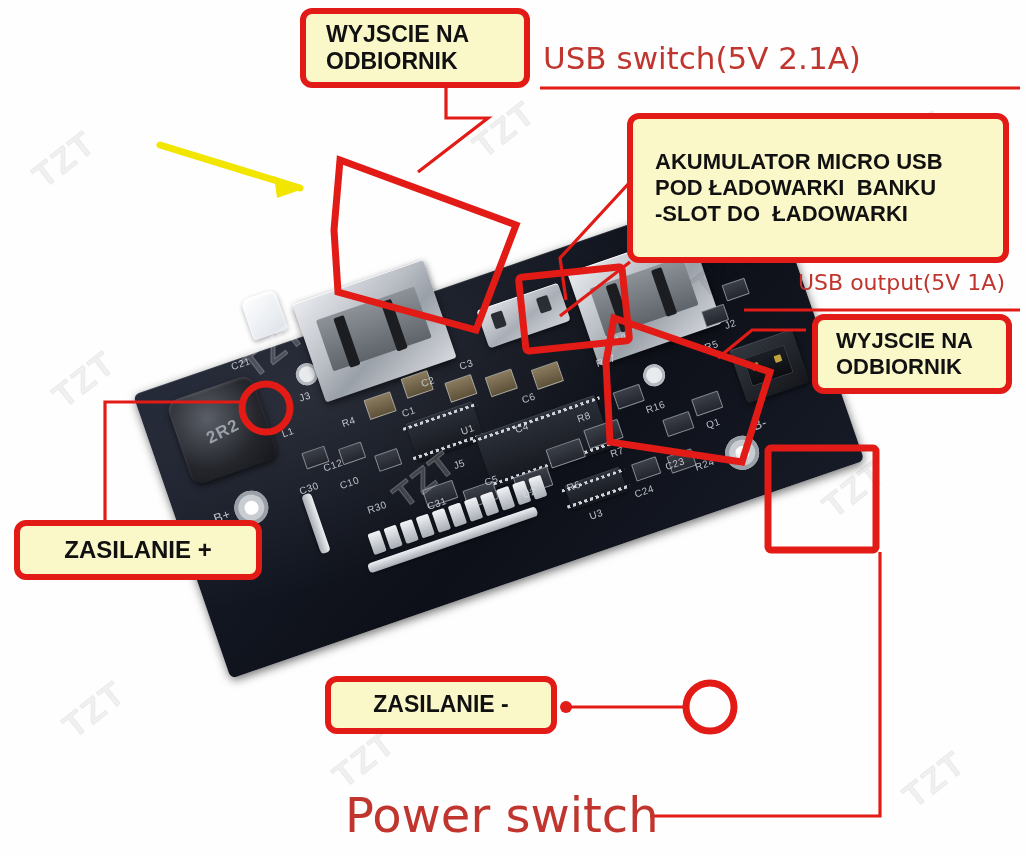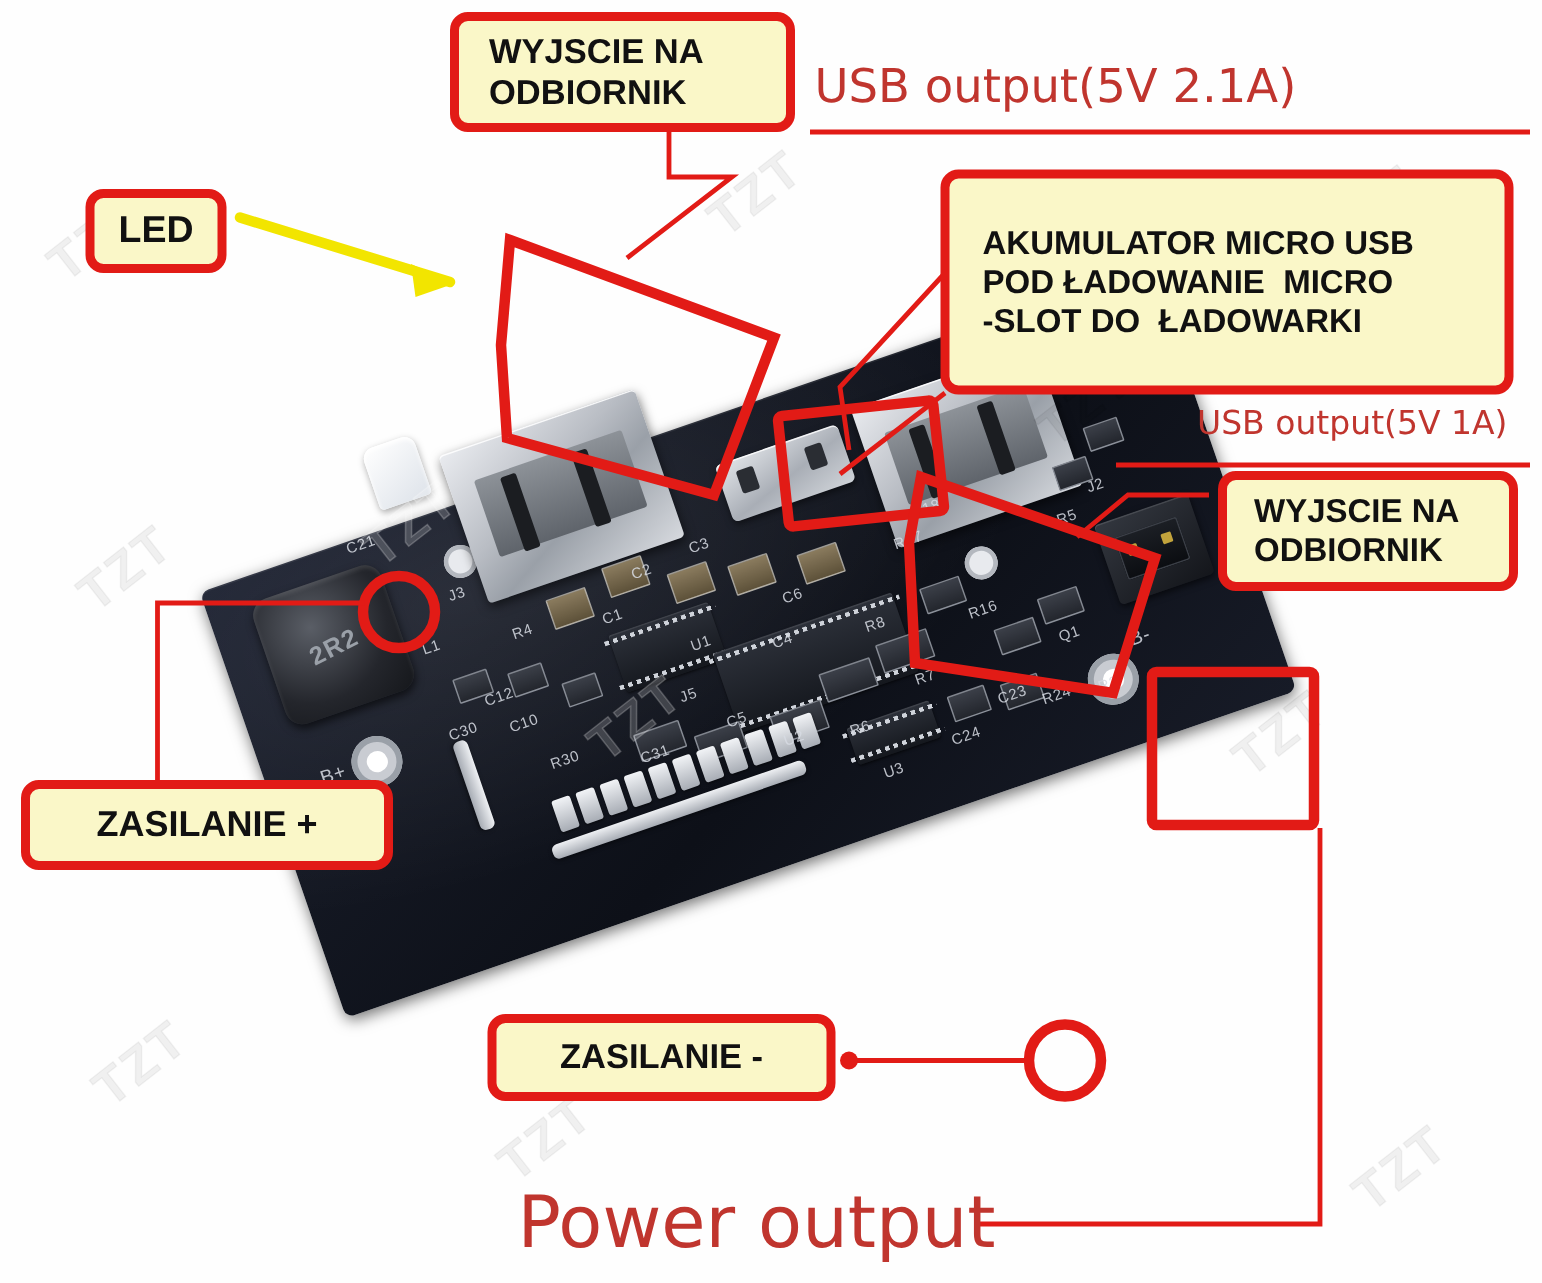--- a/index.html
+++ b/index.html
@@ -257,40 +257,37 @@
     <polygon fill="#f2e500" points="303,189 274,176 277,198"></polygon>
   </svg>
 
   <div class="callout" style="left:300px;top:8px;width:230px;height:80px;padding:0 20px;">
     <div class="ln" style="font-size:23px;">WYJSCIE NA</div>
     <div class="ln" style="font-size:23px;">ODBIORNIK</div>
   </div>
 
   <div class="callout" style="left:627px;top:113px;width:382px;height:150px;padding:8px 22px;">
     <div class="ln" style="font-size:22px;">AKUMULATOR MICRO USB</div>
-    <div class="ln" style="font-size:22px;">POD ŁADOWANIE  MICRO</div>
+    <div class="ln" style="font-size:22px;">POD ŁADOWARKI  BANKU</div>
     <div class="ln" style="font-size:22px;">-SLOT DO  ŁADOWARKI</div>
   </div>
 
   <div class="callout" style="left:812px;top:314px;width:200px;height:80px;padding:0 18px;">
     <div class="ln" style="font-size:22px;">WYJSCIE NA</div>
     <div class="ln" style="font-size:22px;">ODBIORNIK</div>
   </div>
 
-  <div class="callout" style="left:57px;top:126px;width:94px;height:56px;align-items:center;">
-    <div class="ln" style="font-size:25px;">LED</div>
-  </div>
 
   <div class="callout" style="left:14px;top:520px;width:248px;height:60px;align-items:center;">
     <div class="ln" style="font-size:24px;">ZASILANIE +</div>
   </div>
 
   <div class="callout" style="left:325px;top:676px;width:232px;height:58px;align-items:center;">
     <div class="ln" style="font-size:23px;">ZASILANIE -</div>
   </div>
 
-  <div class="redtext" style="left:543px;top:40px;font-size:31px;">USB output(5V 2.1A)</div>
+  <div class="redtext" style="left:543px;top:40px;font-size:31px;">USB switch(5V 2.1A)</div>
 
   <div class="redtext" style="left:750px;top:270px;font-size:22px;margin-left:48px;">USB output(5V 1A)</div>
 
-  <div class="redtext" style="left:345px;top:787px;font-size:48px;">Power output</div>
+  <div class="redtext" style="left:345px;top:787px;font-size:48px;">Power switch</div>
 
 </div>
 
 </body></html>

